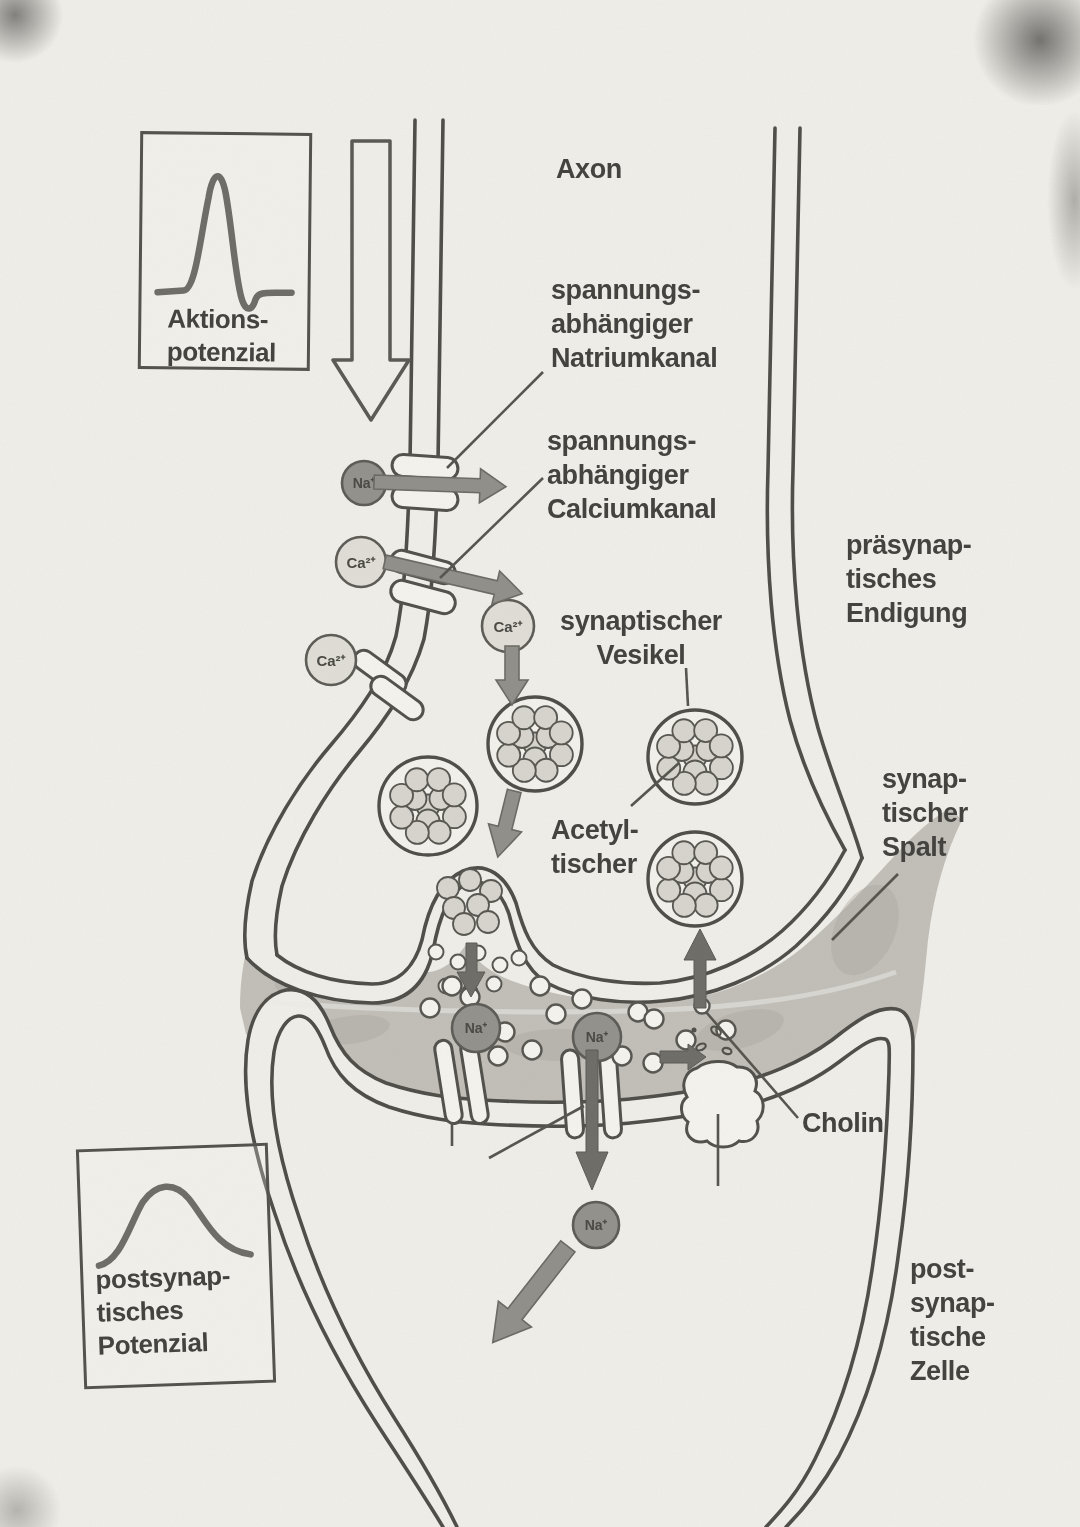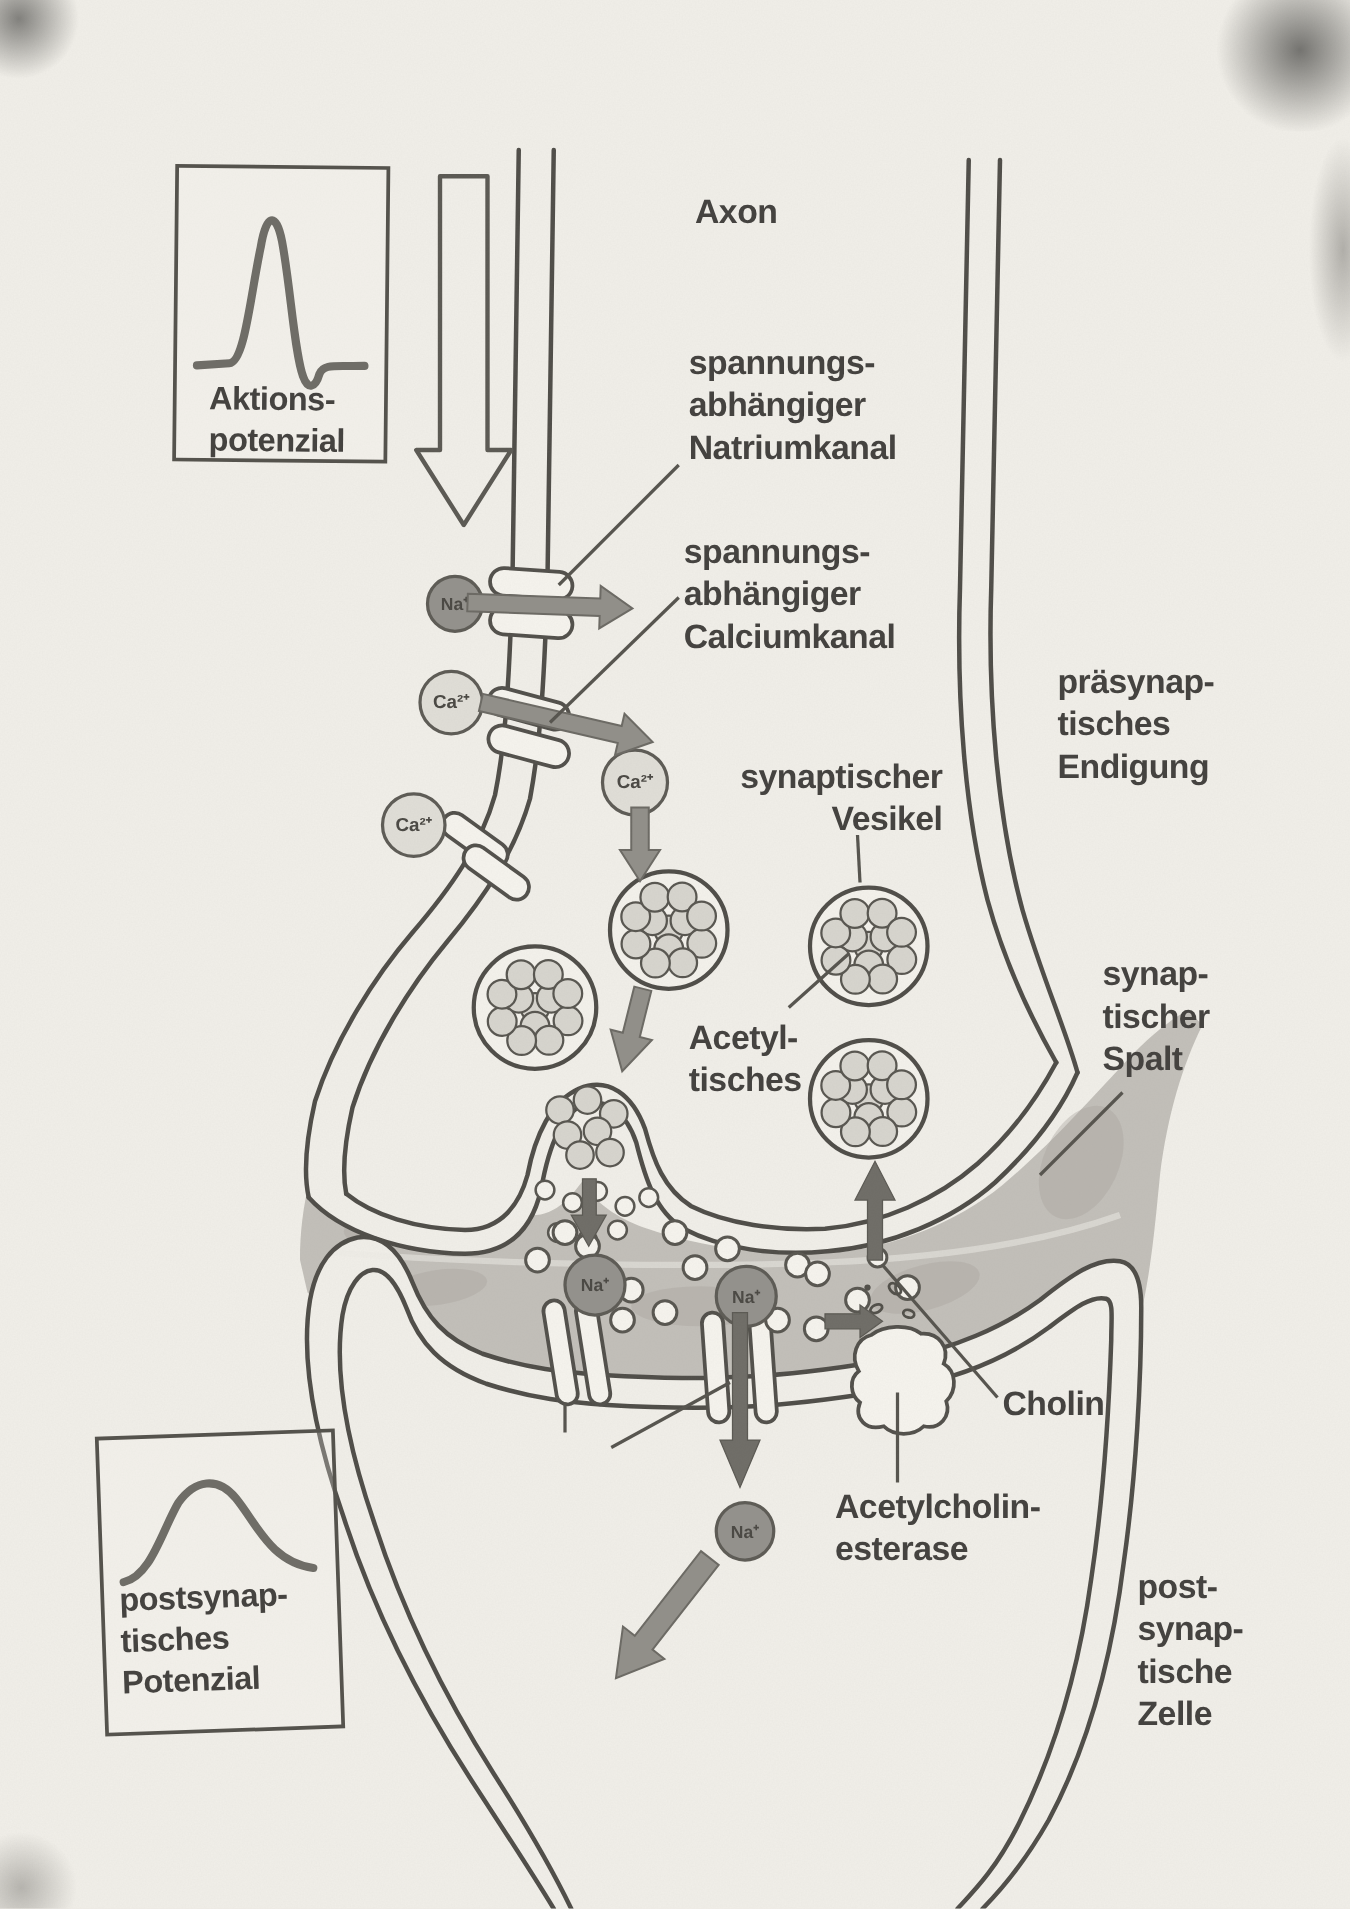--- a/index.html
+++ b/index.html
@@ -285,32 +285,30 @@
   <rect width="1080" height="1527" filter="url(#noise)"></rect>
 </svg>
 
 <div class="lbl" style="left:556px;top:152px">Axon</div>
 <div class="lbl" style="left:551px;top:273px">spannungs-
 abhängiger
 Natriumkanal</div>
 <div class="lbl" style="left:547px;top:424px">spannungs-
 abhängiger
 Calciumkanal</div>
-<div class="lbl" style="left:584px;top:604px;width:170px;text-align:right">synaptischer
+<div class="lbl" style="left:556px;top:604px;width:170px;text-align:center">synaptischer
 Vesikel</div>
 <div class="lbl" style="left:551px;top:813px">Acetyl-
-tisches</div>
+tischer</div>
 <div class="lbl" style="left:846px;top:528px">präsynap-
 tisches
 Endigung</div>
 <div class="lbl" style="left:882px;top:762px">synap-
 tischer
 Spalt</div>
-<div class="lbl" style="left:668px;top:1188px">Acetylcholin-
-esterase</div>
 <div class="lbl" style="left:802px;top:1106px">Cholin</div>
 <div class="lbl" style="left:910px;top:1252px">post-
 synap-
 tische
 Zelle</div>
 
 <div class="pbox" style="left:139px;top:132px;width:166px;height:232px;transform:rotate(.6deg)">
   <svg width="158" height="170" style="left:2px;top:8px">
     <path class="curveline" d="M 14,150 L 40,148 C 52,147 56,95 64,55 C 68,28 76,26 81,50 C 88,85 92,140 99,158 C 103,169 109,167 112,156 C 115,147 126,150 148,149"></path>
   </svg>

